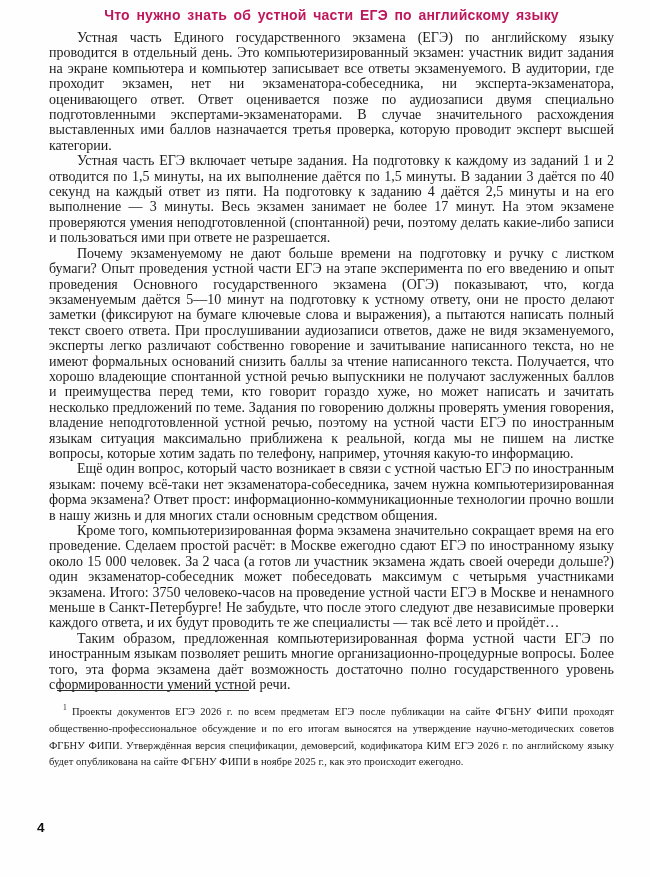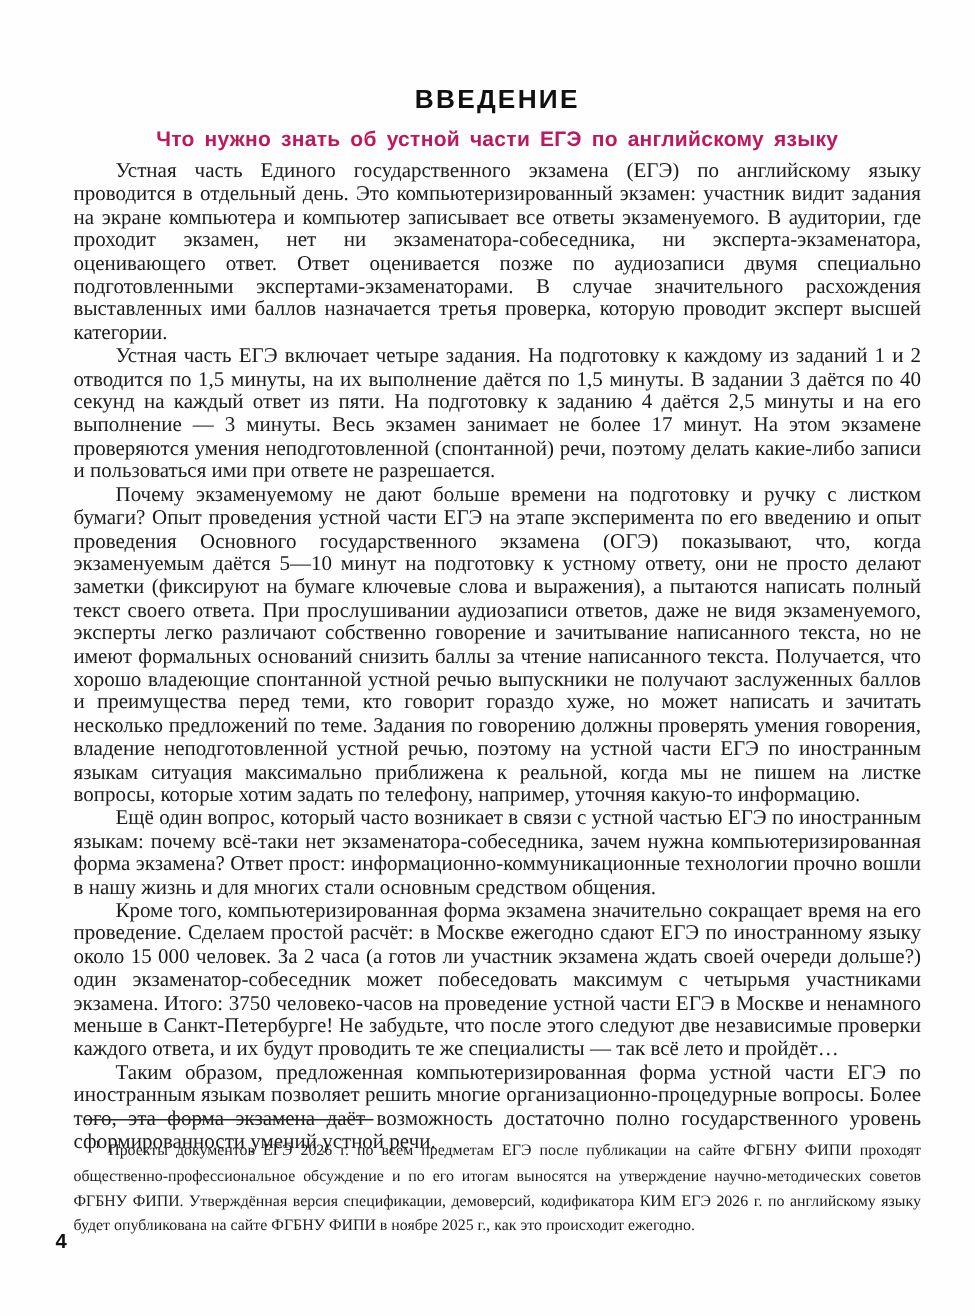--- a/index.html
+++ b/index.html
@@ -54,21 +54,21 @@
     text-indent: 28px;
     margin: 0;
   }
   sup.fn-ref {
     font-size: 7.5px;
     line-height: 0;
     vertical-align: super;
   }
   .footnote-area {
     position: absolute;
-    left: 49px; top: 746px;
+    left: 49px; top: 690px;
     width: 565px;
   }
   .footnote-divider {
     border: none;
     border-top: 1px solid #2b2b2b;
     width: 192px;
     margin: 0 0 13px 8px;
   }
   .footnote {
     font-size: 10.6px;
@@ -85,21 +85,20 @@
     font-size: 13.5px;
     color: #111;
   }
 </style>
 </head>
 <body>
 
 <div class="page">
   <div class="content">
 
-    <h1 class="page-title">ВВЕДЕНИЕ</h1>
 
 
     <h2 class="section-title">Что нужно знать об устной части ЕГЭ по английскому языку</h2>
 
     <div class="body-text">
       <p class="para">Устная часть Единого государственного экзамена (ЕГЭ) по английскому языку проводится в отдельный день. Это компьютеризированный экзамен: участник видит задания на экране компьютера и компьютер записывает все ответы экзаменуемого. В аудитории, где проходит экзамен, нет ни экзаменатора-собеседника, ни эксперта-экзаменатора, оценивающего ответ. Ответ оценивается позже по аудиозаписи двумя специально подготовленными экспертами-экзаменаторами. В случае значительного расхождения выставленных ими баллов назначается третья проверка, которую проводит эксперт высшей категории.</p>
       <p class="para">Устная часть ЕГЭ включает четыре задания. На подготовку к каждому из заданий 1 и 2 отводится по 1,5 минуты, на их выполнение даётся по 1,5 минуты. В задании 3 даётся по 40 секунд на каждый ответ из пяти. На подготовку к заданию 4 даётся 2,5 минуты и на его выполнение — 3 минуты. Весь экзамен занимает не более 17 минут. На этом экзамене проверяются умения неподготовленной (спонтанной) речи, поэтому делать какие-либо записи и пользоваться ими при ответе не разрешается.</p>
       <p class="para">Почему экзаменуемому не дают больше времени на подготовку и ручку с листком бумаги? Опыт проведения устной части ЕГЭ на этапе эксперимента по его введению и опыт проведения Основного государственного экзамена (ОГЭ) показывают, что, когда экзаменуемым даётся 5—10 минут на подготовку к устному ответу, они не просто делают заметки (фиксируют на бумаге ключевые слова и выражения), а пытаются написать полный текст своего ответа. При прослушивании аудиозаписи ответов, даже не видя экзаменуемого, эксперты легко различают собственно говорение и зачитывание написанного текста, но не имеют формальных оснований снизить баллы за чтение написанного текста. Получается, что хорошо владеющие спонтанной устной речью выпускники не получают заслуженных баллов и преимущества перед теми, кто говорит гораздо хуже, но может написать и зачитать несколько предложений по теме. Задания по говорению должны проверять умения говорения, владение неподготовленной устной речью, поэтому на устной части ЕГЭ по иностранным языкам ситуация максимально приближена к реальной, когда мы не пишем на листке вопросы, которые хотим задать по телефону, например, уточняя какую-то информацию.</p>
       <p class="para">Ещё один вопрос, который часто возникает в связи с устной частью ЕГЭ по иностранным языкам: почему всё-таки нет экзаменатора-собеседника, зачем нужна компьютеризированная форма экзамена? Ответ прост: информационно-коммуникационные технологии прочно вошли в нашу жизнь и для многих стали основным средством общения.</p>
       <p class="para">Кроме того, компьютеризированная форма экзамена значительно сокращает время на его проведение. Сделаем простой расчёт: в Москве ежегодно сдают ЕГЭ по иностранному языку около 15 000 человек. За 2 часа (а готов ли участник экзамена ждать своей очереди дольше?) один экзаменатор-собеседник может побеседовать максимум с четырьмя участниками экзамена. Итого: 3750 человеко-часов на проведение устной части ЕГЭ в Москве и ненамного меньше в Санкт-Петербурге! Не забудьте, что после этого следуют две независимые проверки каждого ответа, и их будут проводить те же специалисты — так всё лето и пройдёт…</p>

